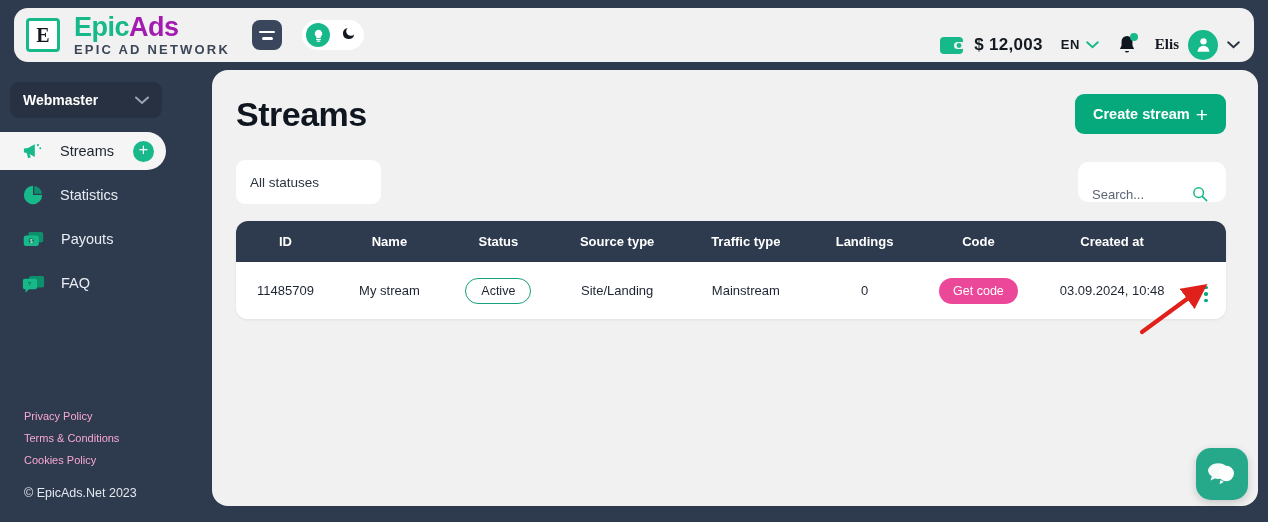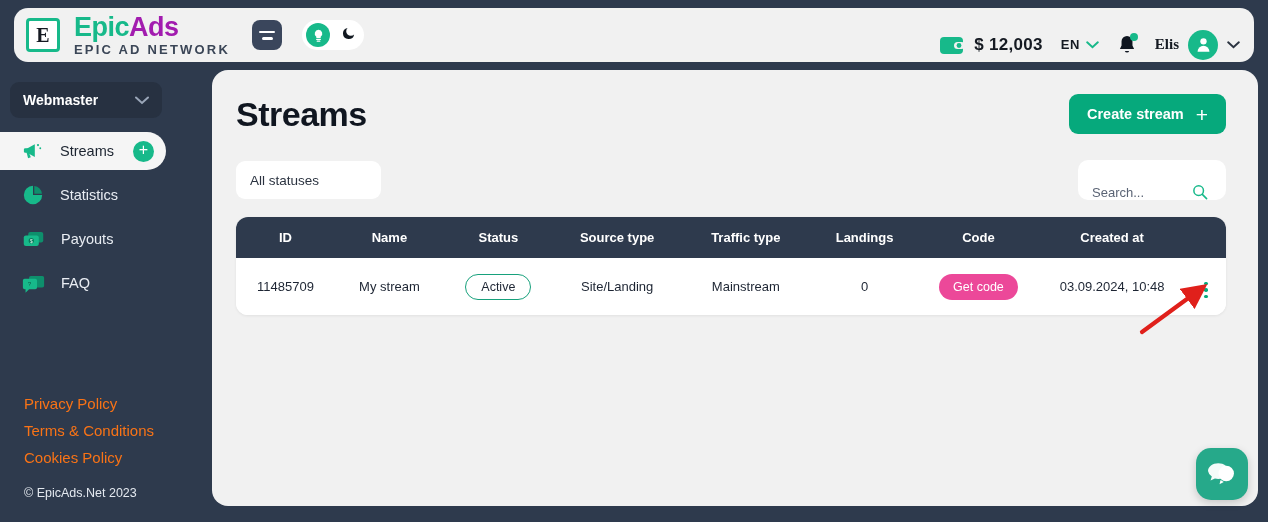--- a/index.html
+++ b/index.html
@@ -120,21 +120,21 @@
     margin-left: auto; margin-right: 12px;
     width: 21px; height: 21px; border-radius: 50%;
     background: #17b98a; color: #ffffff;
     display: flex; align-items: center; justify-content: center;
     font-size: 16px; line-height: 1; padding-bottom: 2px;
   }
   .footer-links {
     margin-top: auto; padding: 0 0 22px 24px;
     display: flex; flex-direction: column; gap: 10px;
   }
-  .footer-link { font-size: 15px; color: #f97316; cursor: pointer; }
+  .footer-link { font-size: 11px; color: #f9a8d4; cursor: pointer; }
   .copyright { font-size: 12.5px; color: #e3e8ef; margin-top: 10px; }
 
   
   .main {
     position: absolute;
     left: 212px; top: 70px;
     width: 1046px; height: 436px;
     background: #f1f1f1;
     border-radius: 16px;
     padding: 24px 32px 0 24px;
@@ -144,28 +144,28 @@
     font-size: 34px; font-weight: bold; color: #101620;
     letter-spacing: -0.5px;
   }
   .create-btn {
     margin-left: auto;
     background: #06a97c; color: #ffffff;
     border: none; border-radius: 9px;
     height: 40px; padding: 0 18px;
     font-size: 14.5px; font-weight: bold;
     font-family: "Liberation Sans", sans-serif;
-    display: flex; align-items: center; gap: 12px;
+    display: flex; align-items: center; gap: 6px;
     cursor: pointer;
   }
   .plus-glyph { font-size: 21px; font-weight: normal; line-height: 1; }
 
   .filters { display: flex; align-items: center; margin-top: 26px; }
   .status-select {
-    width: 145px; height: 38px;
+    width: 145px; height: 44px;
     background: #ffffff; border-radius: 9px;
     display: flex; align-items: center;
     padding: 0 14px; cursor: pointer;
   }
   .status-text { font-size: 13.5px; color: #2b3340; }
   .search-box {
     margin-left: auto;
     width: 148px; height: 40px;
     background: #ffffff; border-radius: 10px;
     display: flex; align-items: flex-end;

